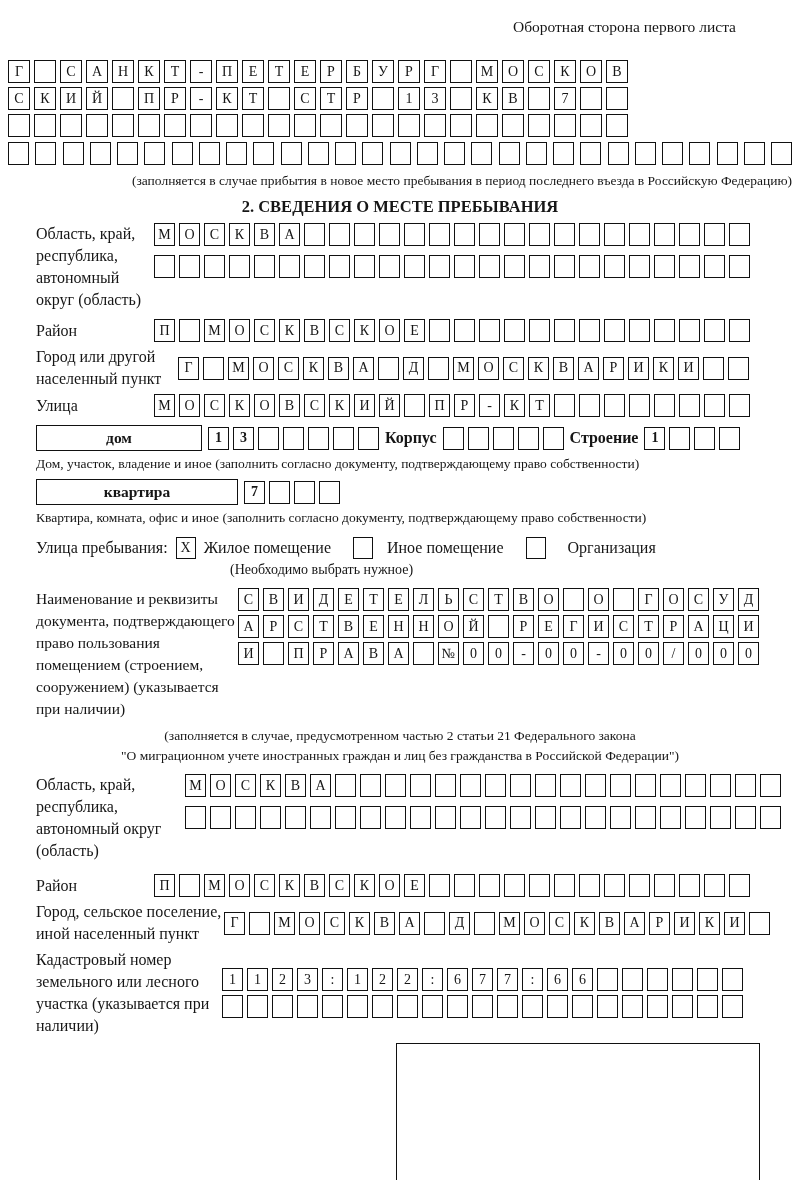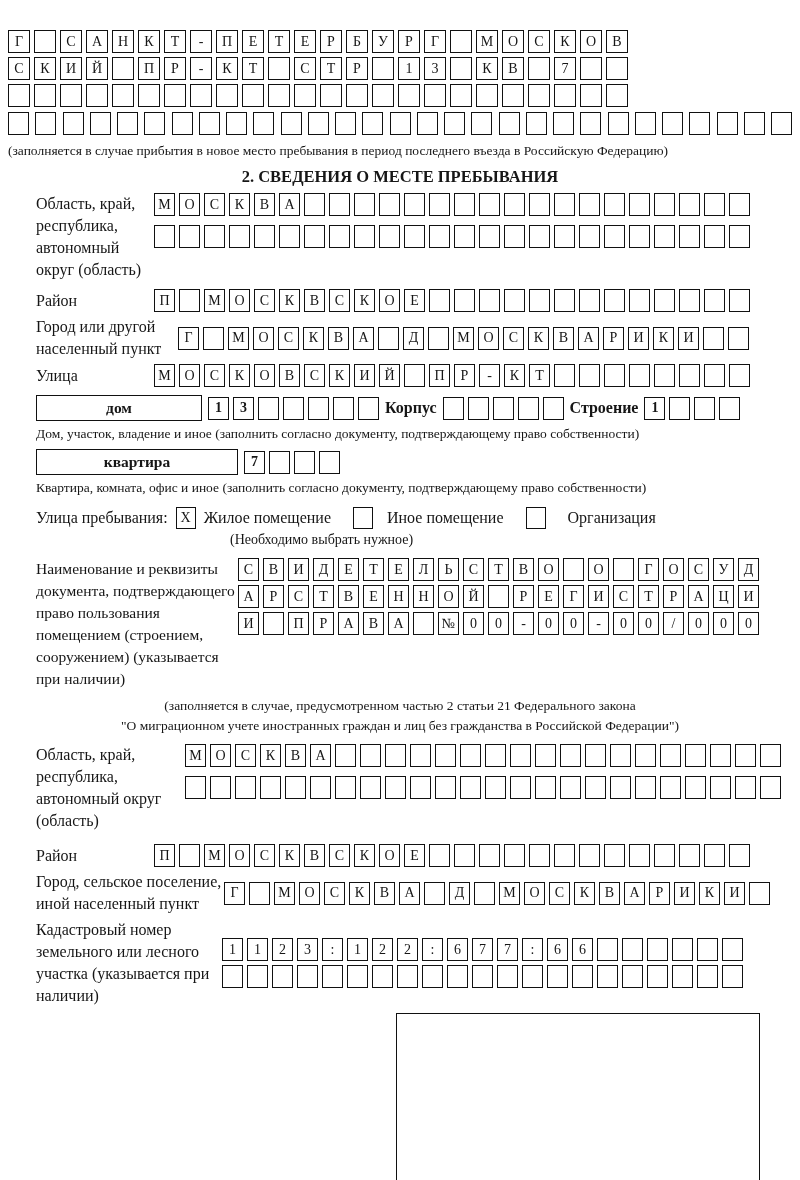--- a/index.html
+++ b/index.html
@@ -20,21 +20,21 @@
   .boxrow{display:flex;gap:4px;flex:none;}
   .cbox{
     width:21px;height:23px;flex:none;box-sizing:border-box;
     border:1.5px solid #111;display:flex;align-items:center;justify-content:center;
     font-size:14px;line-height:1;background:#fff;
   }
   .wide .cbox{width:22px;}
   .spread{justify-content:space-between;gap:0;width:784px;margin-top:5px;}
 
   .note{font-size:13.5px;line-height:19px;}
-  .center{text-align:left;}
+  .center{text-align:right;}
   .title{margin-top:7px;text-align:center;font-weight:bold;font-size:16.5px;}
   .subtitle{margin-top:12px;text-align:center;font-weight:bold;font-size:15.5px;}
 
   .addr{margin-top:24px;}
   .addr-lbl{width:140px;}
   .w118{width:118px;}
   .w140{width:142px;}
   .w147{width:149px;}
   .w186{width:186px;}
   .w188{width:188px;}
@@ -68,20 +68,21 @@
   .stamp-box{
     margin:6px 0 0 388px;width:364px;height:175px;
     box-sizing:border-box;border:1.6px solid #111;background:#fff;
   }
 </style>
 </head>
 <body>
 
 <div class="page">
 
+  <div class="hdr">Оборотная сторона первого листа</div>
 
   <div class="flexrow addr">
     <div class="rows">
       <div class="boxrow wide">
           <span class="cbox">Г</span>
           <span class="cbox"></span>
           <span class="cbox">С</span>
           <span class="cbox">А</span>
           <span class="cbox">Н</span>
           <span class="cbox">К</span>

